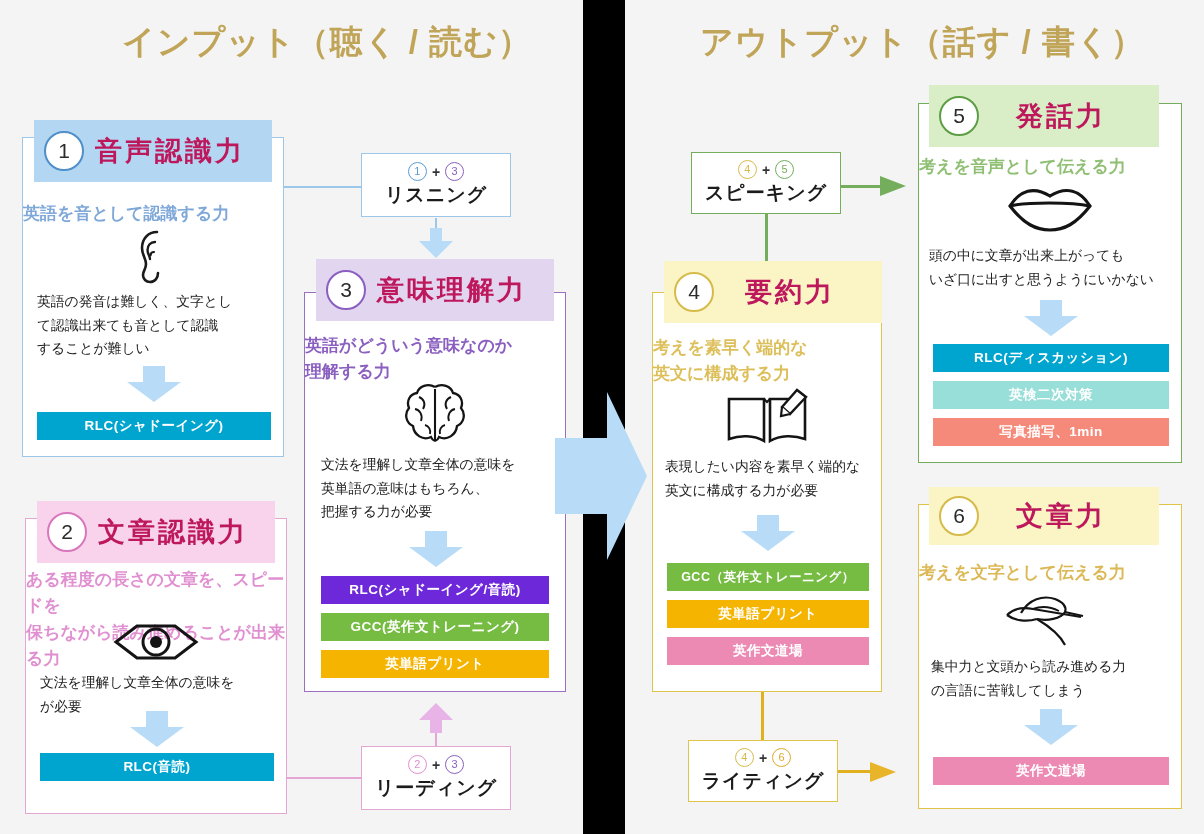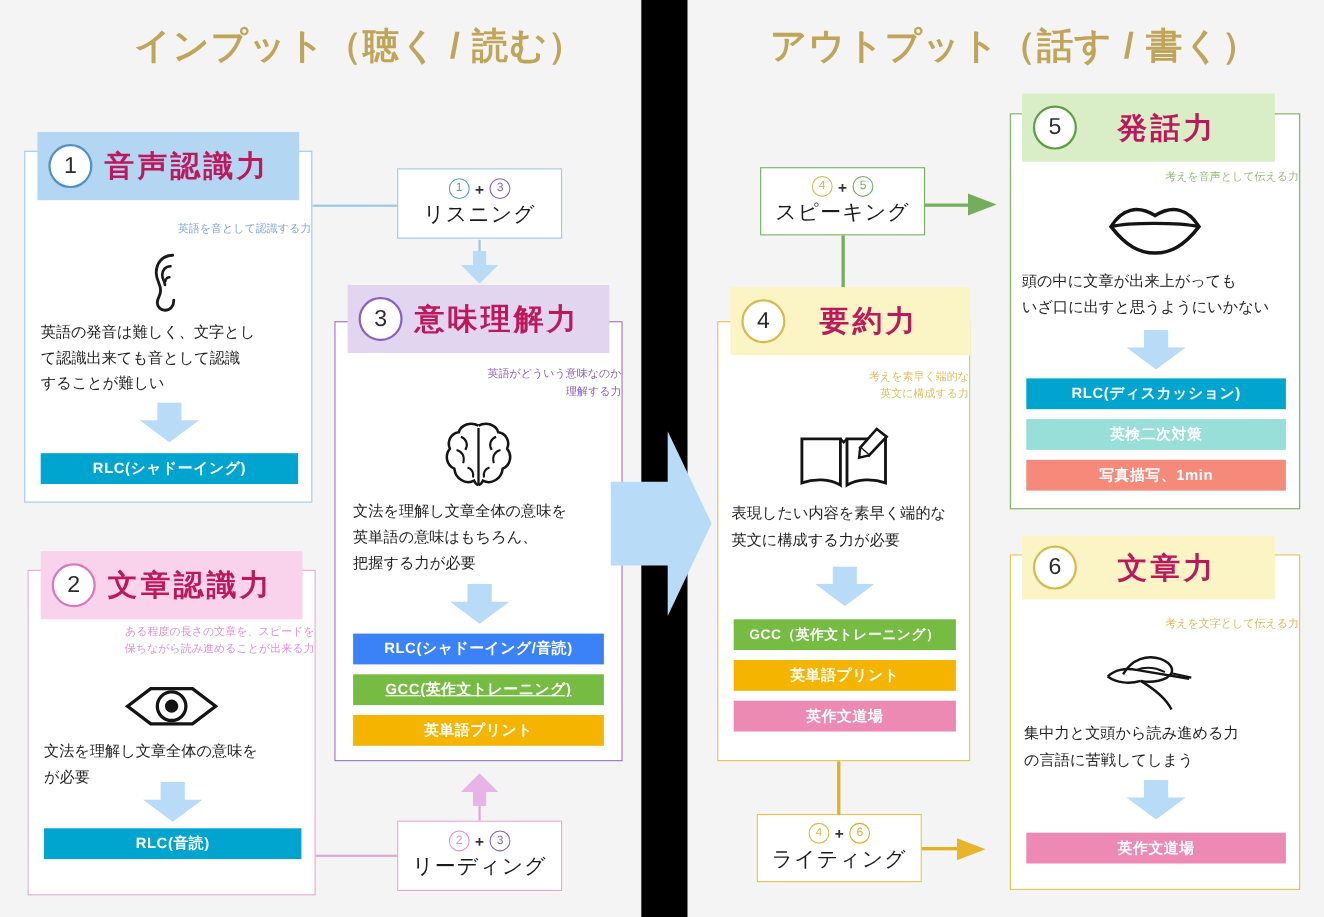--- a/index.html
+++ b/index.html
@@ -68,24 +68,24 @@
     font-size:27px;
     font-weight:bold;
     color:#be185d;
     letter-spacing:3px;
     margin-right:16px;
     white-space:nowrap;
   }
   .card-sub{
     position:absolute;
     left:0;right:0;
-    text-align:right;
-    font-size:10px;
+    text-align:left;
+    font-size:17px;
     line-height:1.55;
-    font-weight:normal;
+    font-weight:bold;
   }
   .card-desc{
     position:absolute;
     font-size:13.8px;
     line-height:1.72;
     color:#222;
   }
   .icon-wrap{
     position:absolute;
     left:0;right:0;
@@ -125,21 +125,21 @@
     line-height:1;
   }
   .combo-nums .n{
     display:inline-flex;align-items:center;justify-content:center;
     width:17px;height:17px;border-radius:50%;
     border:1.3px solid currentColor;
     font-size:11px;
   }
   .combo-nums .plus{color:#333;font-weight:bold;font-size:14px;}
   .combo-label{
-    font-size:19px;font-weight:normal;color:#1b1b1b;letter-spacing:1px;
+    font-size:19px;font-weight:bold;color:#1b1b1b;letter-spacing:1px;
     white-space:nowrap;
   }
 
   .line{position:absolute;z-index:1;}
   .arrow-head{position:absolute;z-index:1;}
 </style>
 </head>
 <body>
 
 <div id="stage">
@@ -248,22 +248,22 @@
     <div class="card-desc" style="left:16px;top:160px;width:236px;">
       <div>文法を理解し文章全体の意味を</div>
       <div>英単語の意味はもちろん、</div>
       <div>把握する力が必要</div>
     </div>
     <div class="down-arrow" style="left:104px;top:238px;">
       <svg width="54" height="36">
         <polygon points="16,0 38,0 38,16 54,16 27,36 0,16 16,16" fill="#b8dcf7"></polygon>
       </svg>
     </div>
-    <div class="tag" style="left:16px;top:283px;width:228px;background:#3b82f6;">RLC(シャドーイング/音読)</div>
-    <div class="tag" style="left:16px;top:320px;width:228px;background:#76bc43;text-decoration:underline;">GCC(英作文トレーニング)</div>
+    <div class="tag" style="left:16px;top:283px;width:228px;background:#6d28d9;">RLC(シャドーイング/音読)</div>
+    <div class="tag" style="left:16px;top:320px;width:228px;background:#76bc43;">GCC(英作文トレーニング)</div>
     <div class="tag" style="left:16px;top:357px;width:228px;background:#f5b400;">英単語プリント</div>
   </div>
   <div class="card-head" style="left:316px;top:259px;width:238px;height:62px;background:#e2d5f0;">
     <div class="card-num" style="border-color:#8a5fc0;color:#2b2b2b;">3</div>
     <div class="card-title">意味理解力</div>
   </div>
 
   <div class="divider-bar"></div>
 
   <svg class="big-arrow" viewBox="0 0 92 168">

